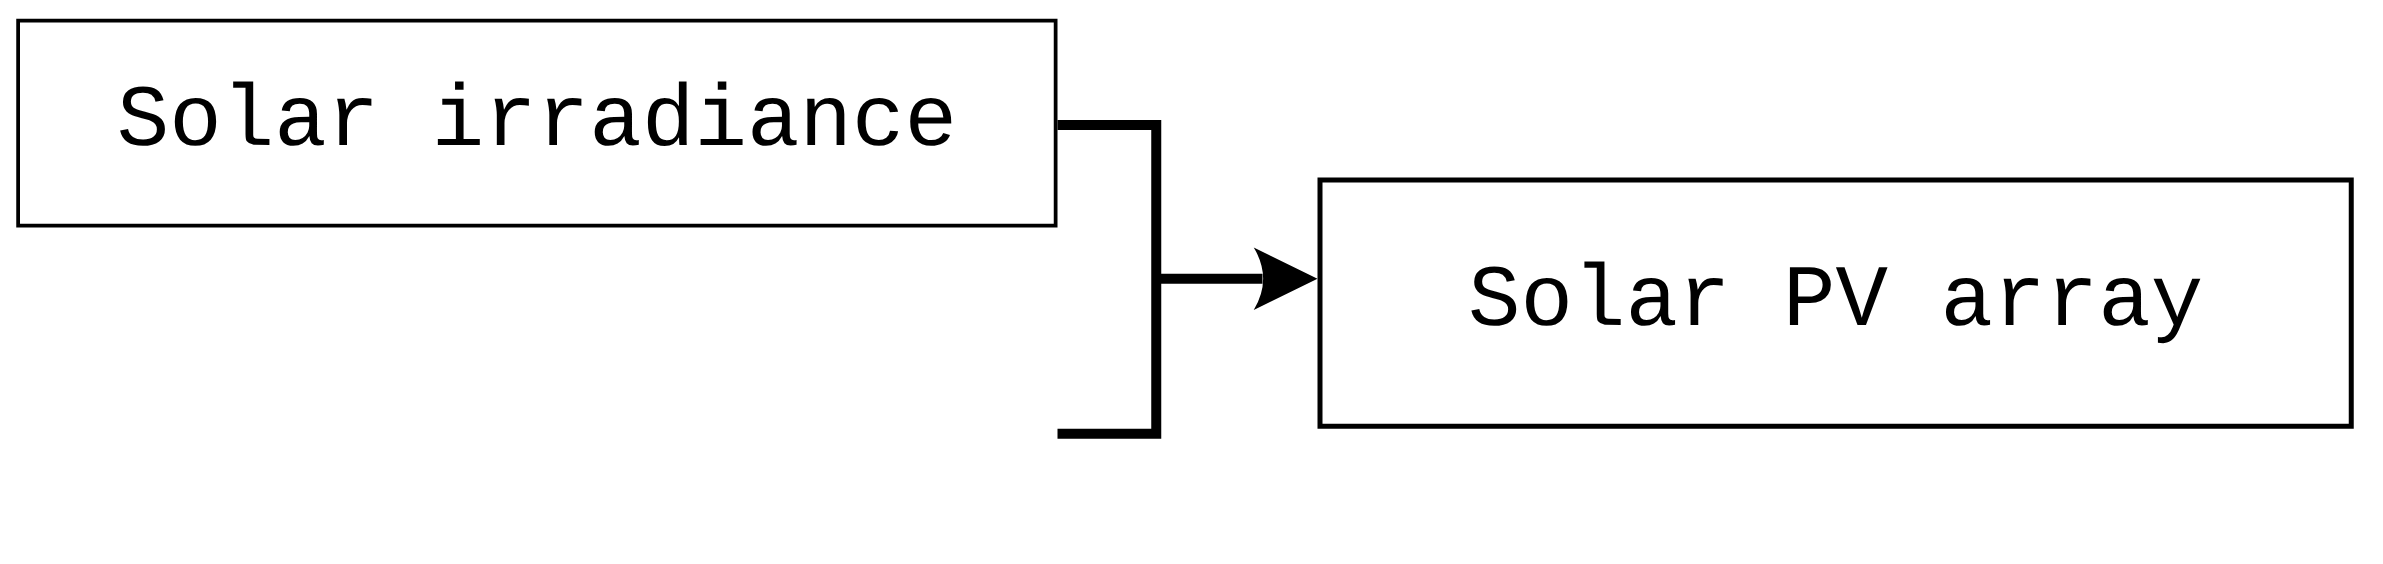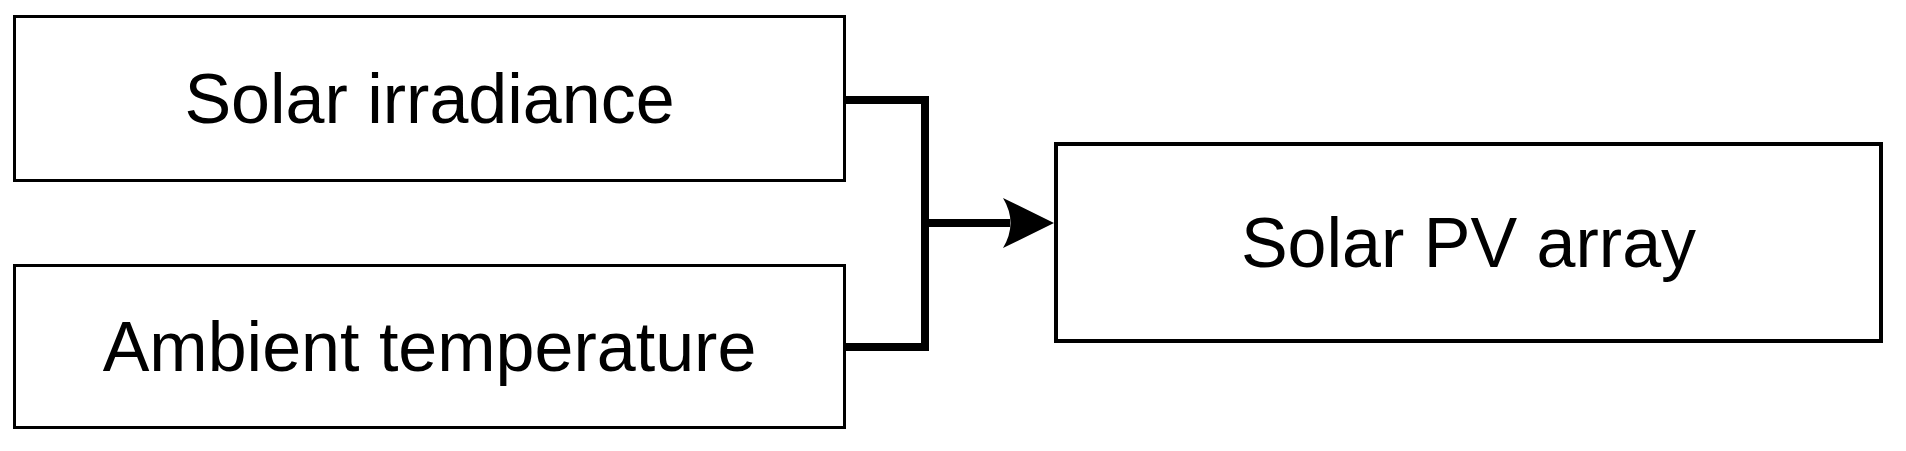--- a/index.html
+++ b/index.html
@@ -5,21 +5,21 @@
   html, body {
     margin: 0;
     padding: 0;
     background: #ffffff;
   }
   .canvas {
     position: relative;
     width: 1906px;
     height: 451px;
     background: #ffffff;
-    font-family: Liberation Sans, sans-serif;
+    font-family: Liberation Mono, monospace;
     overflow: hidden;
   }
   .node {
     position: absolute;
     background: #ffffff;
     border: 3px solid #000000;
     display: flex;
     align-items: center;
     justify-content: center;
     box-sizing: border-box;
@@ -52,23 +52,20 @@
 </style>
 </head>
 <body>
 
 <div class="canvas">
 
   <div class="node node-solar-irradiance">
     <span>Solar irradiance</span>
   </div>
 
-  <div class="node node-ambient-temperature">
-    <span>Ambient temperature</span>
-  </div>
 
   <div class="node node-solar-pv-array">
     <span>Solar PV array</span>
   </div>
 
   <svg class="wires" viewBox="0 0 1906 451" xmlns="http://www.w3.org/2000/svg">
 
     <path d="M 846 100 H 925 V 347 H 846" fill="none" stroke="#000000" stroke-width="8"></path>
 
     <path d="M 925 223 H 1010" fill="none" stroke="#000000" stroke-width="8"></path>

